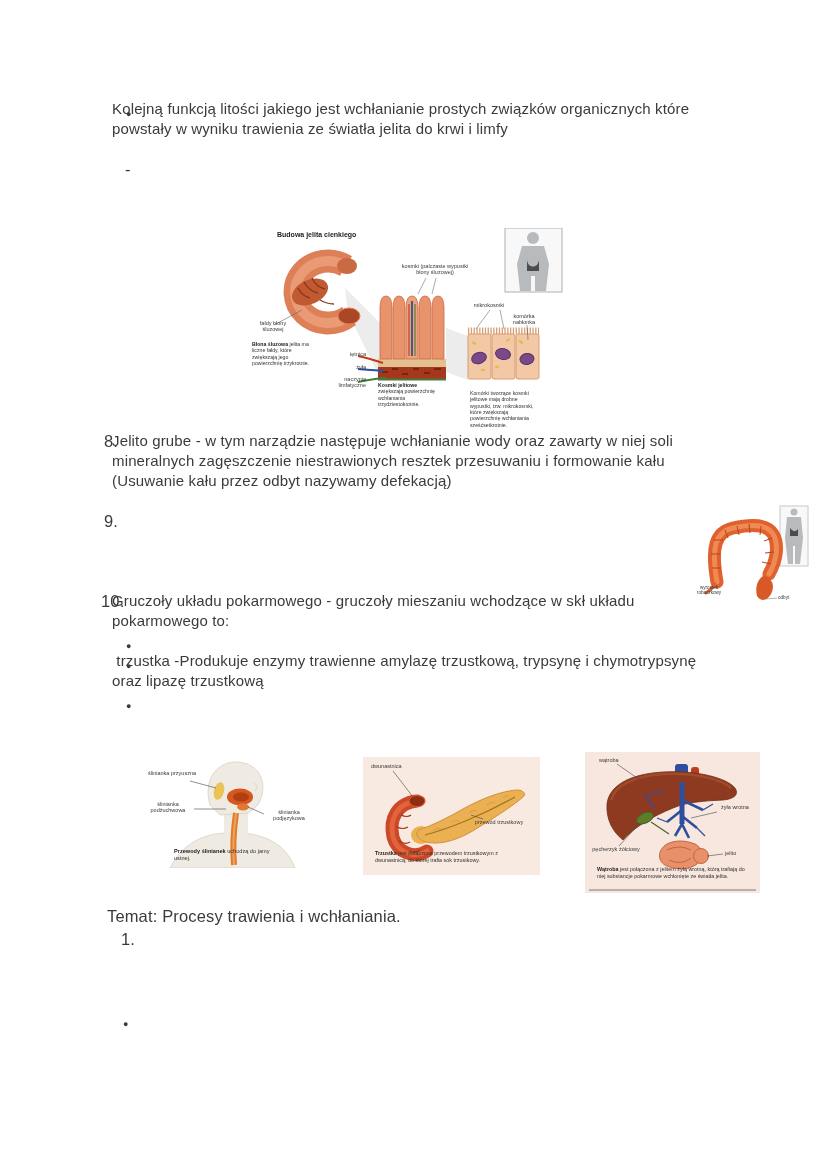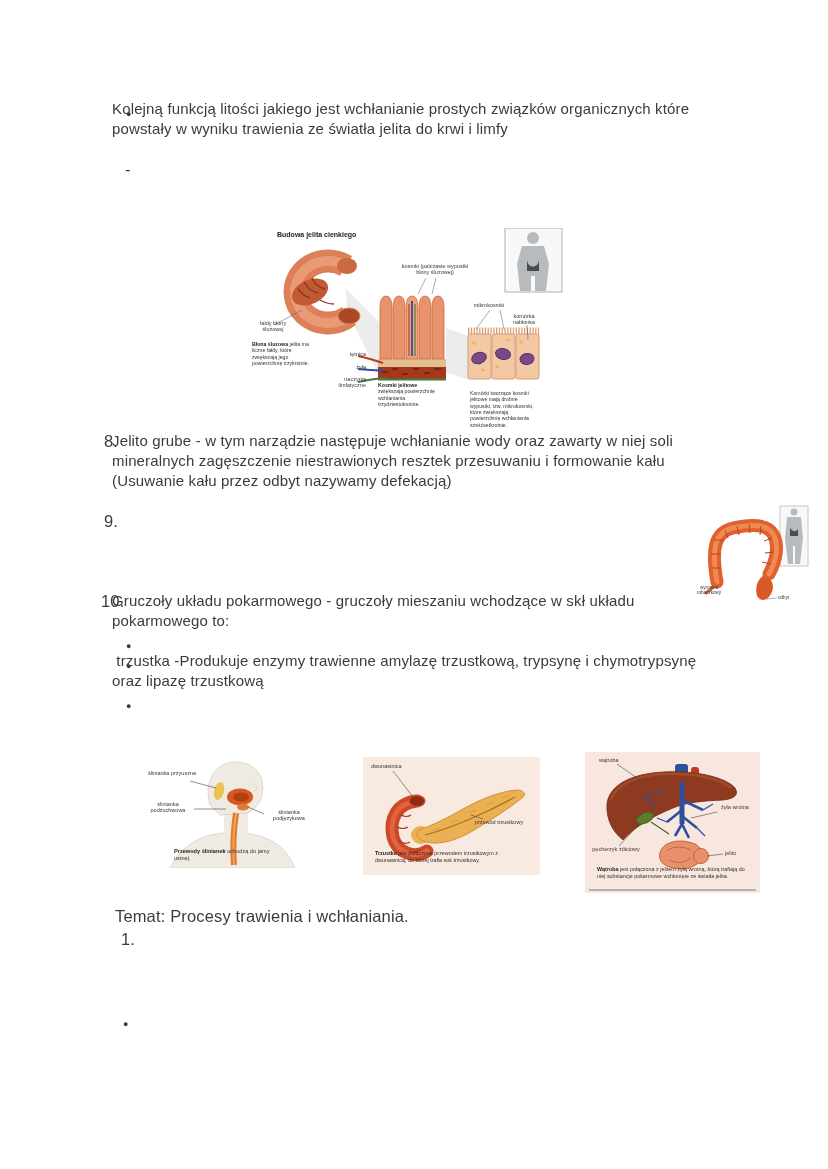--- a/index.html
+++ b/index.html
@@ -223,21 +223,21 @@
       </g>
       <path d="M32,12 L55,28 M132,60 L106,66 M34,94 L54,72 M138,102 L122,104" stroke="#444" stroke-width="0.6"></path>
     </svg>
     <div class="flab left" style="left:14px;top:5px;width:42px">wątroba</div>
     <div class="flab" style="left:128px;top:52px;width:44px">żyła wrotna</div>
     <div class="flab" style="left:4px;top:94px;width:54px">pęcherzyk żółciowy</div>
     <div class="flab left" style="left:140px;top:98px;width:30px">jelito</div>
     <div class="fcap" style="left:12px;top:114px;width:152px;font-size:5.4px"><b>Wątroba</b><span> jest połączona z jelitem żyłą wrotną, którą trafiają do niej substancje pokarmowe wchłonięte ze światła jelita.</span></div>
   </div>
 
-  <div class="heading" style="left:115px;top:906px">Temat: Procesy trawienia i wchłaniania.</div>
+  <div class="heading" style="left:107px;top:906px">Temat: Procesy trawienia i wchłaniania.</div>
   <div class="li" style="top:929px">
     <span class="mk" style="left:121px">1.</span>
   </div>
   <div class="li" style="top:1009px">
     <span class="mk dot" style="left:123px">●</span>
   </div>
 
 </div>
 
 </body></html>

